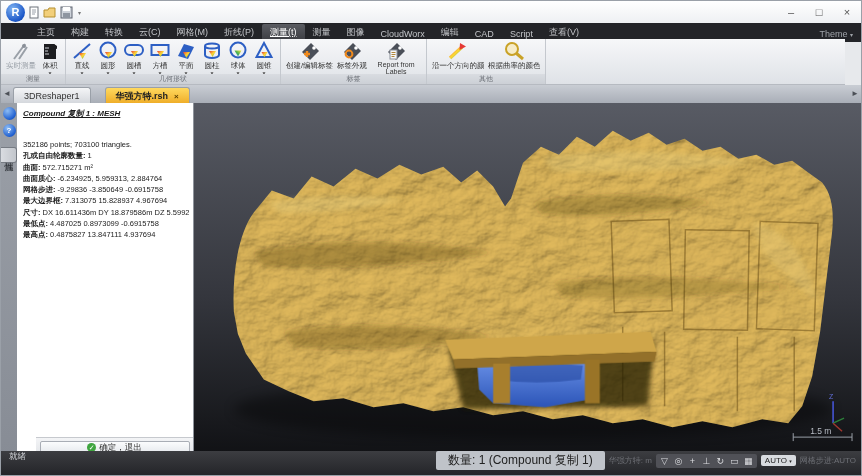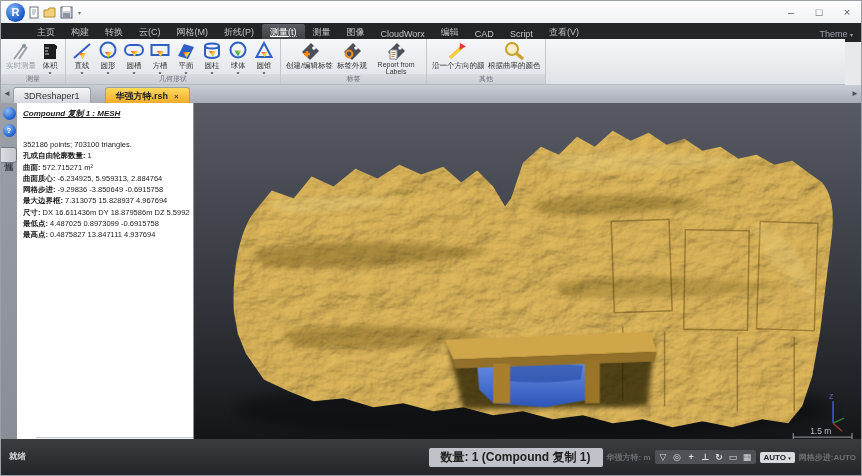--- a/index.html
+++ b/index.html
@@ -70,22 +70,22 @@
     background:linear-gradient(#f3f4f6,#e0e3e7); display:flex; align-items:center; justify-content:center;margin-left:19px; }
   .confirm-btn { width:150px; height:14px; border:1px solid #a9adb5; border-radius:2px;
     background:linear-gradient(#fbfcfd,#e4e7eb); font-size:8.5px; color:#333;
     display:flex; align-items:center; justify-content:center; gap:3px; }
   .ok-ic { width:9px; height:9px; border-radius:50%; background:#3fa53f; color:#fff; font-size:7px; line-height:9px; text-align:center; }
 
   .viewport { flex:1; position:relative; }
   .viewport svg { display:block; }
 
   
-  .statusbar { position:absolute; bottom:0; left:0; right:0; height:36px;
-    background:linear-gradient(#3c3d41,#242529); display:flex; align-items:center; font-size:8.5px; color:#cfd1d5;font-weight:bold; }
+  .statusbar { position:absolute; bottom:0; left:0; right:0; height:24px;
+    background:linear-gradient(#3c3d41,#242529); display:flex; align-items:flex-start; font-size:8.5px; color:#cfd1d5; }
   .sb-ready { margin-left:8px; }
   .sb-right { margin-left:auto; display:flex; align-items:center; gap:4px; margin-right:5px; }
   .sb-badge { background:#bfc3c9; color:#222; padding:1px 12px; border-radius:2px; font-size:12px; }
   .sb-dim { color:#6e7076; font-size:8px; }
   .sb-icons { display:flex; gap:1px; background:#505157; border-radius:2px; padding:0 2px; }
   .sb-icons span { width:13px; text-align:center; font-size:9px; color:#dcdde0; line-height:14px; }
   .sb-auto { background:#d8dbdf; color:#222; padding:1px 4px; border-radius:2px; font-size:8px; }
   .sb-auto .caret { font-size:5px; }
 </style>
 </head>

